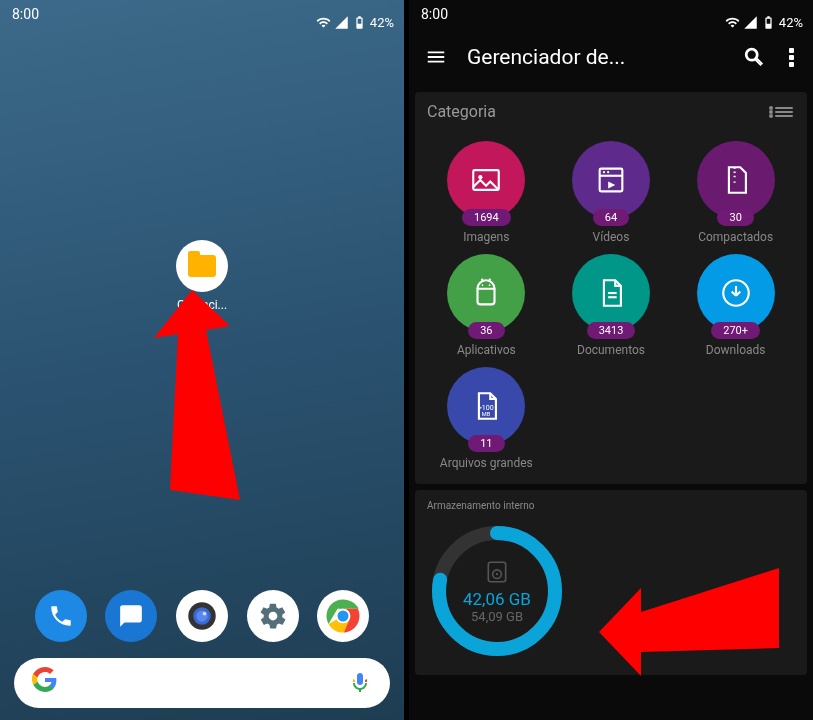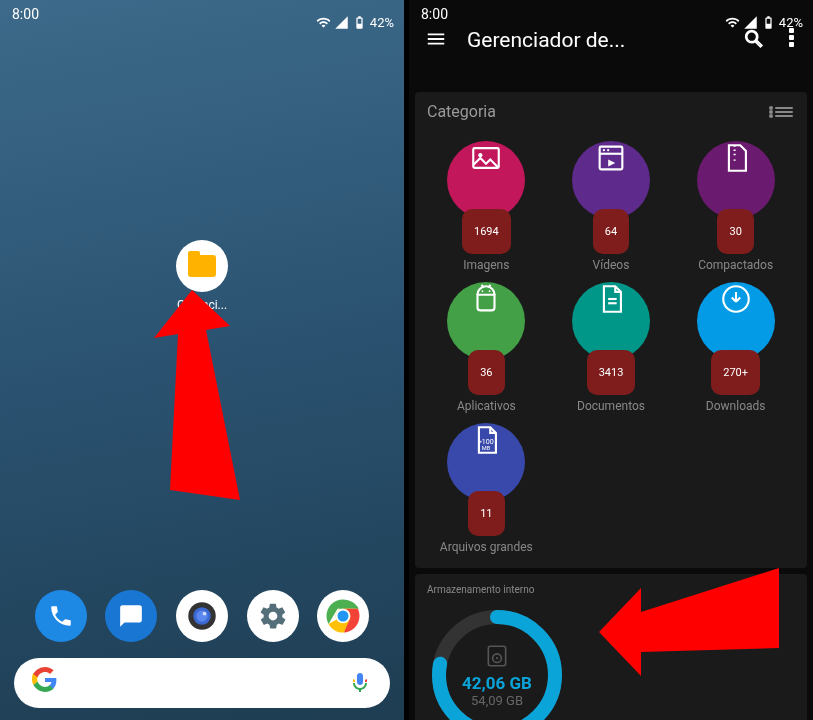--- a/index.html
+++ b/index.html
@@ -138,21 +138,21 @@
       justify-content: space-between;
     }
     .g-logo {
       font-size: 24px;
       font-weight: 700;
     }
     
     .appbar {
       height: 58px;
       display: flex;
-      align-items: flex-start;
+      align-items: center;
       padding: 0 16px;
       color: #fff;
       gap: 20px;
     }
     .appbar-title {
       flex: 1;
       font-size: 21px;
       white-space: nowrap;
       overflow: hidden;
       text-overflow: ellipsis;
@@ -216,36 +216,36 @@
     .cat-item {
       display: flex;
       flex-direction: column;
       align-items: center;
     }
     .cat-circle {
       width: 78px;
       height: 78px;
       border-radius: 50%;
       display: flex;
-      align-items: flex-start;
+      align-items: center;
       justify-content: center;
       position: relative;
     }
     .cat-circle svg {
       width: 34px;
       height: 34px;
       fill: none;
       stroke: #fff;
       stroke-width: 1.5;
     }
     .cat-count {
-      background: #7f1d1d;
+      background: #701a75;
       color: #fff;
       font-size: 11px;
-      padding: 16px 12px;
+      padding: 2px 12px;
       border-radius: 10px;
       margin-top: -10px;
       z-index: 2;
       position: relative;
     }
     .cat-label {
       color: #888;
       font-size: 12px;
       margin-top: 4px;
     }
@@ -278,21 +278,21 @@
       position: absolute;
       inset: 0;
       display: flex;
       flex-direction: column;
       align-items: center;
       justify-content: center;
     }
     .donut-used {
       color: #0aa4d8;
       font-size: 17px;
-      font-weight: 700;
+      font-weight: 400;
     }
     .donut-total {
       color: #666;
       font-size: 13px;
     }
   </style>
 </head>
 <body>
 
 <div class="phone left">

